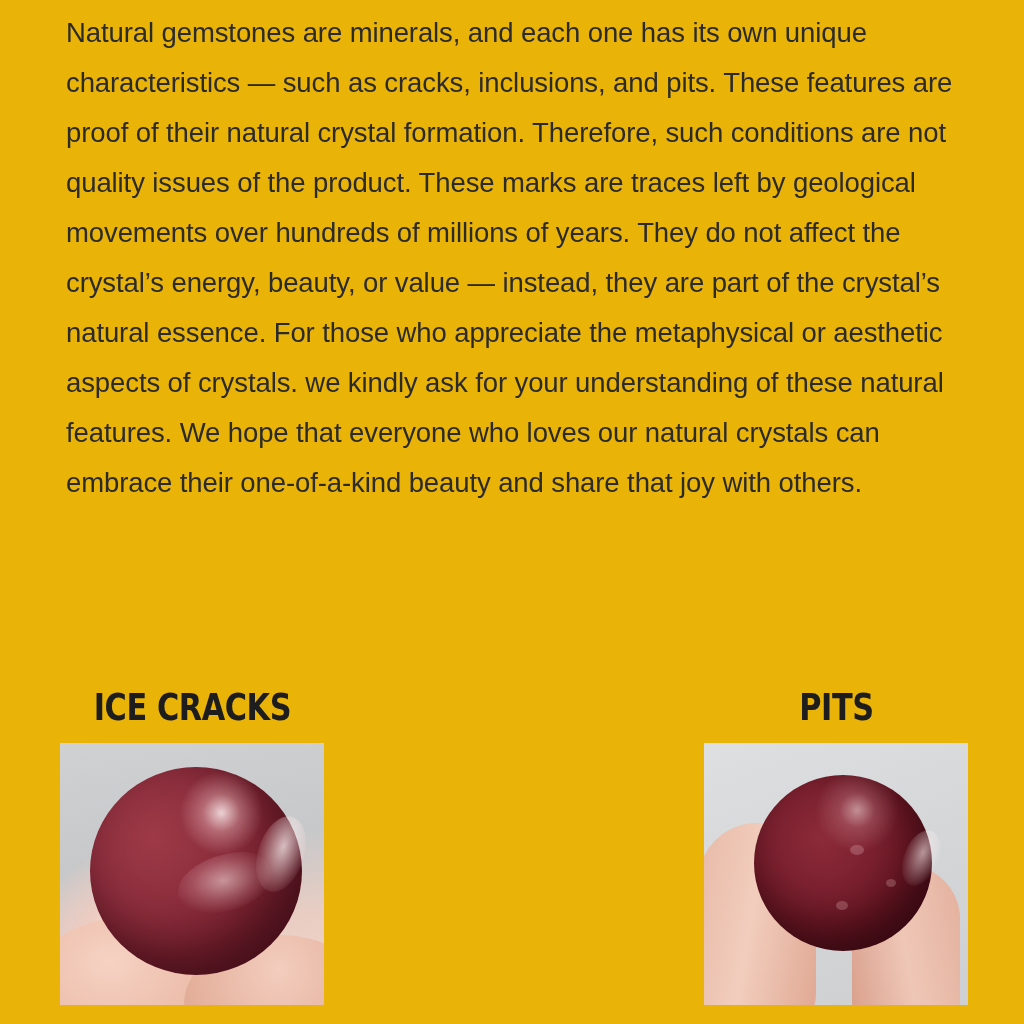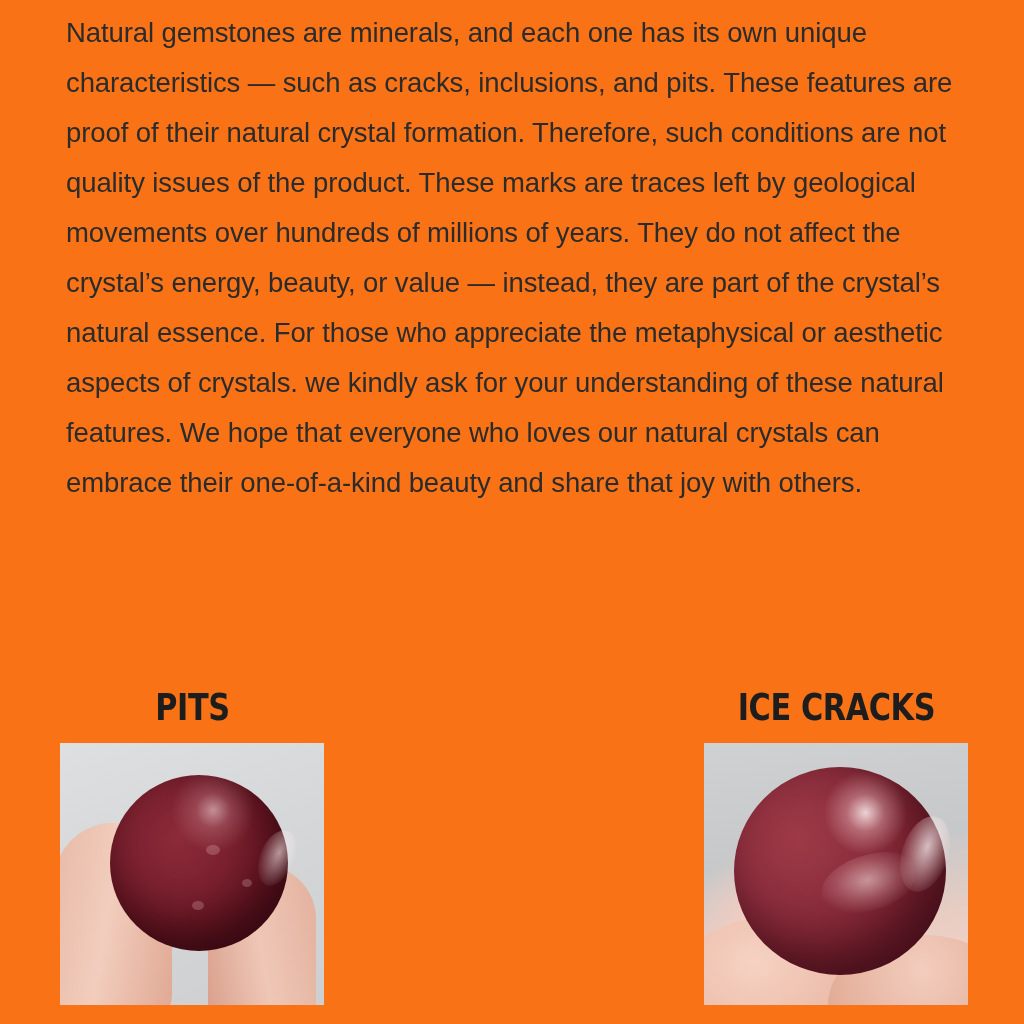--- a/index.html
+++ b/index.html
@@ -10,21 +10,21 @@
     width: 1024px;
     height: 1024px;
     background: #ffffff;
     font-family: "Liberation Sans", sans-serif;
     overflow: hidden;
   }
   .page {
     position: relative;
     width: 1024px;
     height: 1024px;
-    background: #f97316;
+    background: #eab308;
   }
   .body-copy {
     position: absolute;
     left: 66px;
     top: 8px;
     width: 906px;
     font-size: 27.5px;
     line-height: 50px;
     color: #2b2b2b;
     letter-spacing: -0.1px;
@@ -218,42 +218,42 @@
   .p3 .i4 { left: 126px; top: 52px; width: 38px; height: 26px; transform: rotate(34deg); }
 </style>
 </head>
 <body>
 
 <div class="page">
 
   <div class="body-copy">Natural gemstones are minerals, and each one has its own unique characteristics — such as cracks, inclusions, and pits. These features are proof of their natural crystal formation. Therefore, such conditions are not quality issues of the product. These marks are traces left by geological movements over hundreds of millions of years. They do not affect the crystal’s energy, beauty, or value — instead, they are part of the crystal’s natural essence. For those who appreciate the metaphysical or aesthetic aspects of crystals. we kindly ask for your understanding of these natural features. We hope that everyone who loves our natural crystals can embrace their one-of-a-kind beauty and share that joy with others.</div>
 
   <div class="cards">
+
+    <div class="card">
+      <div class="card-title">ICE CRACKS</div>
+      <div class="photo p1">
+        <div class="finger-a"></div>
+        <div class="finger-b"></div>
+        <div class="sphere">
+          <div class="crack"></div>
+          <div class="gloss"></div>
+        </div>
+      </div>
+    </div>
 
     <div class="card">
       <div class="card-title">PITS</div>
       <div class="photo p2">
         <div class="finger-a"></div>
         <div class="finger-b"></div>
         <div class="sphere">
           <div class="pit pit1"></div>
           <div class="pit pit2"></div>
           <div class="pit pit3"></div>
           <div class="gloss"></div>
         </div>
       </div>
     </div>
 
-    <div class="card">
-      <div class="card-title">ICE CRACKS</div>
-      <div class="photo p1">
-        <div class="finger-a"></div>
-        <div class="finger-b"></div>
-        <div class="sphere">
-          <div class="crack"></div>
-          <div class="gloss"></div>
-        </div>
-      </div>
-    </div>
-
 
   </div>
 </div>
 
 </body></html>

